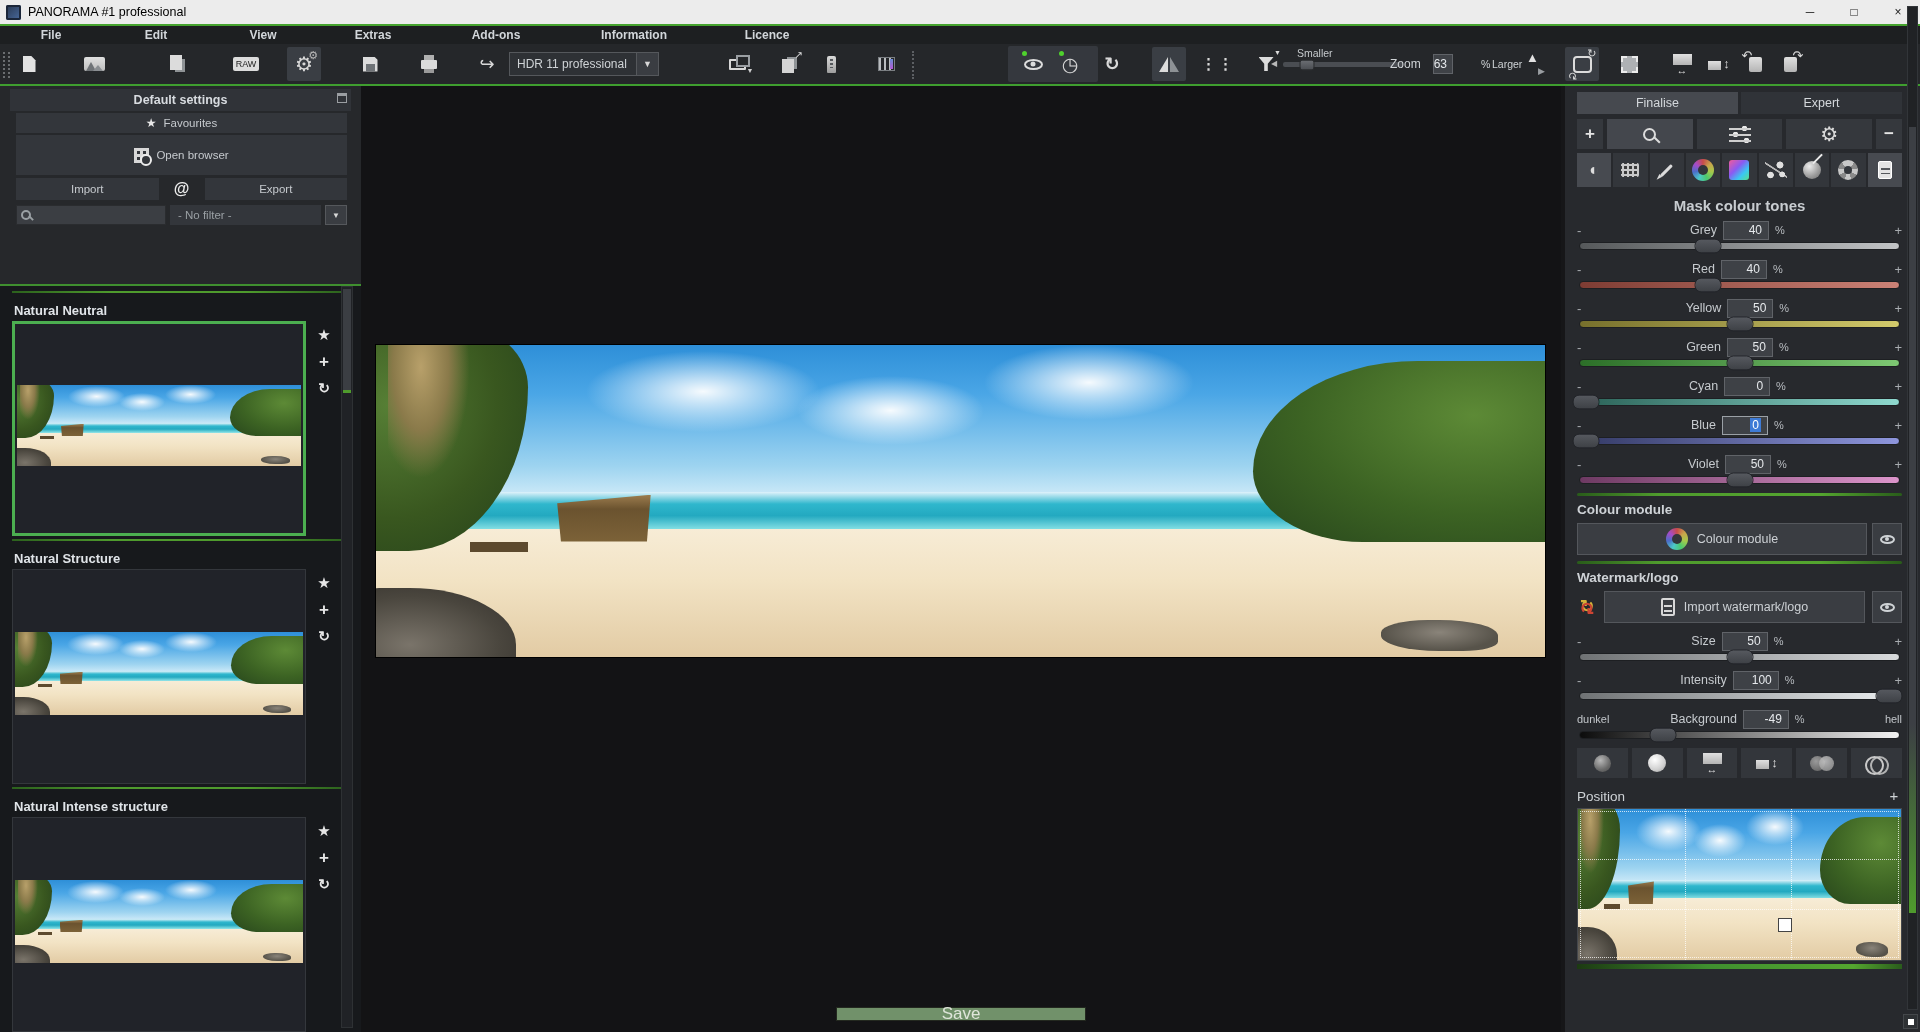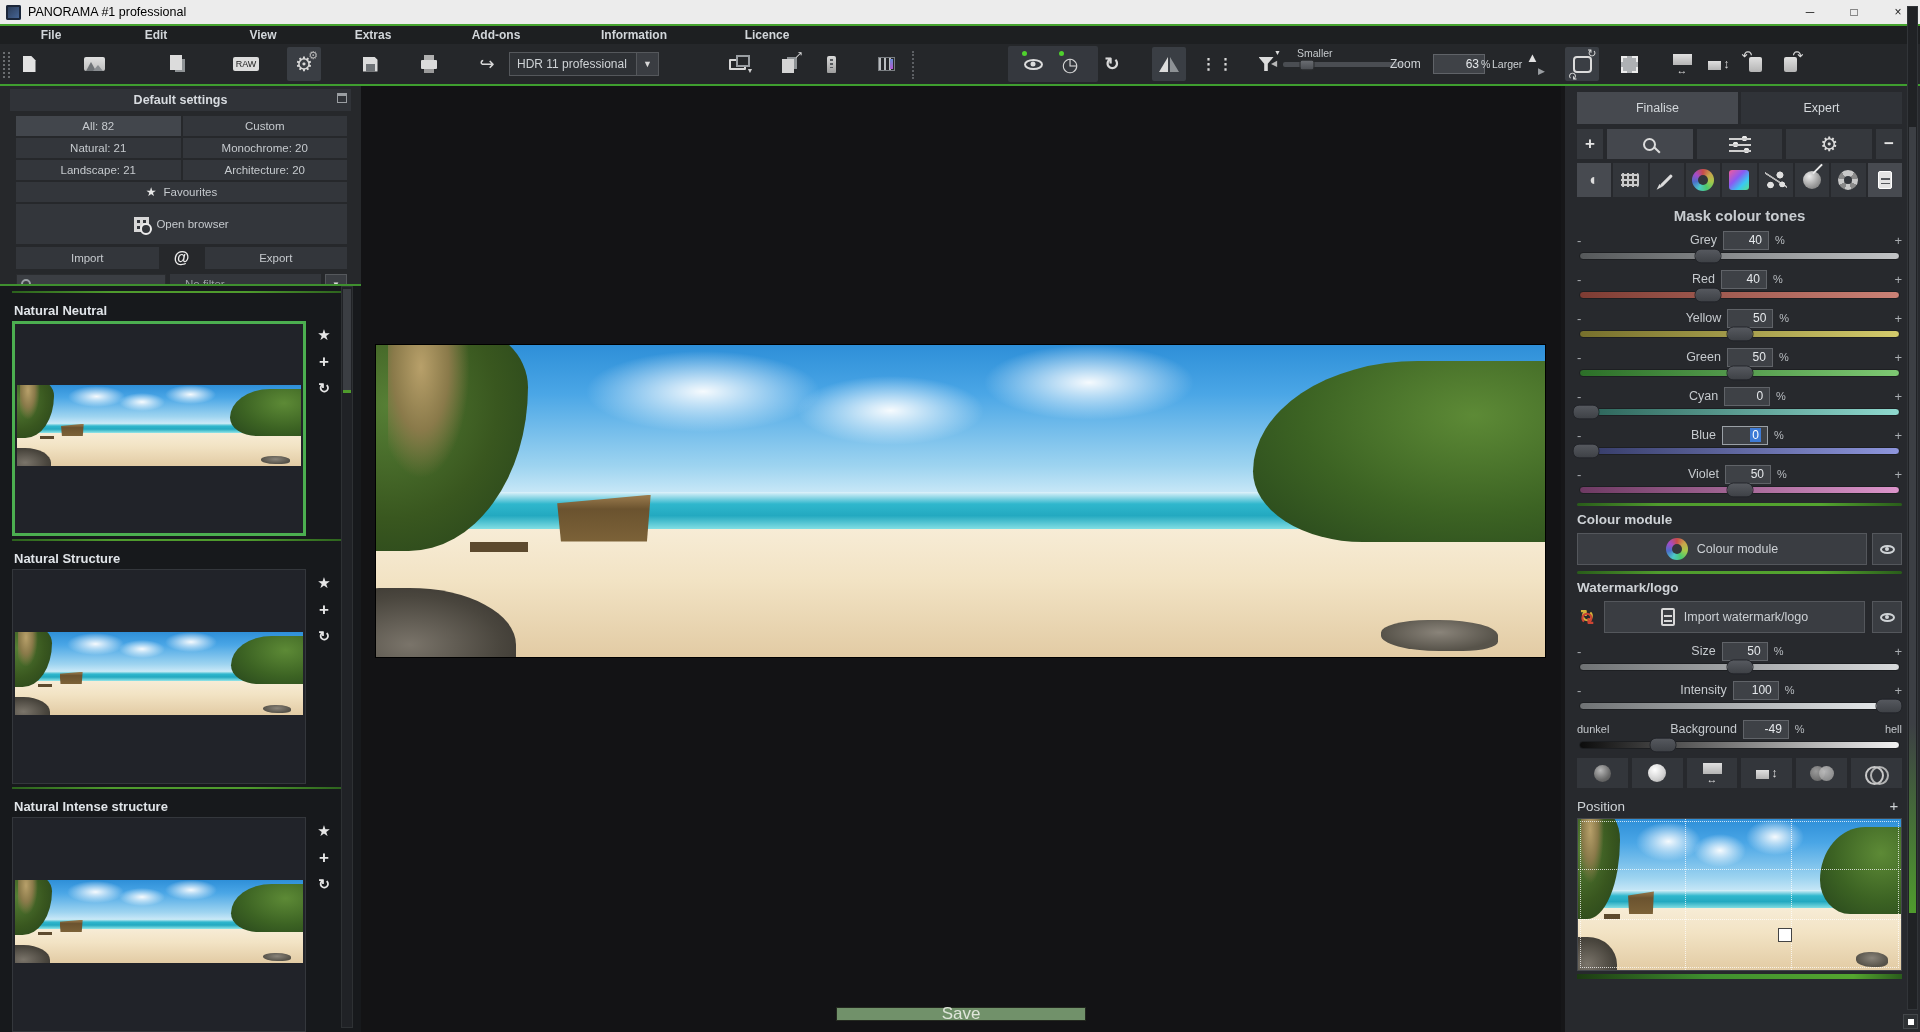--- a/index.html
+++ b/index.html
@@ -59,21 +59,21 @@
 .i-kebab{font-size:15px;letter-spacing:2px;font-weight:bold}
 .i-funnel{width:15px;height:14px;background:#dcdcdc;clip-path:polygon(0 0,100% 0,62% 48%,62% 100%,38% 100%,38% 48%)}
 .i-funnel2::after{content:"▼";position:absolute;right:2px;top:2px;font-size:7px;color:#dcdcdc}
 .zoom-mini{position:absolute;left:1283px;top:3px;width:120px}
 .zm-label{font-size:10.5px;color:#c6cacd;margin-left:14px}
 .zm-track{margin-top:3px;height:5px;background:#4a4d52;border-radius:2px;position:relative}
 .zm-thumb{position:absolute;top:50%;left:20%;width:15px;height:11px;background:linear-gradient(#6a6d72,#4b4e53);border:1px solid #2a2c2f;border-radius:3px;transform:translate(-50%,-50%)}
 .zm-arrow{position:absolute;left:-12px;top:-3px;font-size:8px;color:#b8b8b8}
 .tb-text{position:absolute;top:50%;transform:translateY(-50%);font-size:12px;color:#cfd3d6}
 .tb-small{font-size:10.5px}
-.val-box{position:absolute;top:50%;transform:translateY(-50%);width:52px;height:20px;background:#3f4247;border:1px solid #606368;color:#e6e9ec;display:flex;align-items:center;justify-content:flex-end;padding-right:5px}
+.val-box{position:absolute;top:50%;transform:translateY(-50%);width:20px;height:20px;background:#3f4247;border:1px solid #606368;color:#e6e9ec;display:flex;align-items:center;justify-content:flex-end;padding-right:5px}
 .i-pan{position:relative;width:20px;height:24px}
 .i-pan::before{content:"▲";position:absolute;left:3px;top:-2px;font-size:13px;color:#e2e2e2}
 .i-pan::after{content:"▶";position:absolute;right:-2px;bottom:0;font-size:9px;color:#9a9e a2;color:#9a9ea2}
 .i-persp{width:19px;height:17px;border:2px solid #dcdcdc;border-radius:4px;position:relative}
 .i-persp::before{content:"↻";position:absolute;right:-7px;top:-11px;font-size:11px;color:#dcdcdc}
 .i-persp::after{content:"↻";position:absolute;left:-7px;bottom:-11px;font-size:11px;color:#dcdcdc;transform:rotate(180deg)}
 .i-dashsq{width:17px;height:17px;background:#aeb1b4;border:2px dashed #ececec}
 .i-wrect{display:flex;flex-direction:column;align-items:center;gap:1px}
 .i-wrect b{width:19px;height:11px;background:linear-gradient(#e0e0e0,#b4b4b4)}
 .i-wrect span{font-size:11px;line-height:8px;color:#dcdcdc}
@@ -146,21 +146,21 @@
 .watermark{position:absolute;left:56.3%;top:77.5%;width:24.4%;height:11%;background:rgba(124,123,119,.88);
  display:flex;align-items:center;padding-left:1.2%;gap:3%}
 .wm-logo{width:34px;height:27px;position:relative;flex:none}
 .wm-logo::before{content:"";position:absolute;left:0;top:0;border-top:27px solid #6cb52a;border-right:19px solid transparent;width:15px}
 .wm-logo::after{content:"";position:absolute;right:2px;top:1px;border-top:23px solid #2d2f31;border-left:15px solid transparent;width:10px}
 .wm-green{color:#76b82a;font-size:19px;letter-spacing:.5px}
 .wm-dark{color:#36393b;font-size:19px;letter-spacing:.5px}
 
 .right-panel{position:absolute;right:0;top:86px;width:359px;bottom:0;background:#27292d;border-left:4px solid #161618;padding:6px 18px 0 12px}
 .rp-tabs{display:flex;gap:3px}
-.rp-tab{flex:1;height:32px;display:flex;align-items:center;justify-content:center;background:#303338;font-size:12.5px;color:#d4d8dc}
+.rp-tab{flex:1;height:22px;display:flex;align-items:center;justify-content:center;background:#303338;font-size:12.5px;color:#d4d8dc}
 .rp-tab.active{background:#46494f}
 .rp-row1{display:flex;gap:4px;margin-top:5px}
 .sqbtn{width:26px;height:30px;background:#35383d;display:flex;align-items:center;justify-content:center;font-size:17px;font-weight:bold;color:#e4e4e4}
 .widebtn{flex:1;height:30px;background:#35383d;display:flex;align-items:center;justify-content:center}
 .widebtn.lit{background:#44474d}
 .i-mag2{width:13px;height:13px;border:2px solid #dcdcdc;border-radius:50%;position:relative}
 .i-mag2::after{content:"";position:absolute;width:8px;height:2px;background:#dcdcdc;right:-7px;bottom:-2px;transform:rotate(45deg)}
 .i-sliders{width:22px;height:18px;background:
  linear-gradient(#cfcfcf,#cfcfcf) 0 3px/22px 2px no-repeat,
  linear-gradient(#cfcfcf,#cfcfcf) 0 9px/22px 2px no-repeat,
@@ -367,28 +367,20 @@
         <span>↷</span>
       </span>
     </span>
 </div>
 
 <div class="left-panel">
   <div class="lp-header">
     <span>Default settings</span>
     <span class="dock-icon"></span>
   </div>
-  <div class="lp-filters">
-    <span class="lp-filter active">All: 82</span>
-    <span class="lp-filter">Custom</span>
-    <span class="lp-filter">Natural: 21</span>
-    <span class="lp-filter">Monochrome: 20</span>
-    <span class="lp-filter">Landscape: 21</span>
-    <span class="lp-filter">Architecture: 20</span>
-  </div>
   <div class="lp-wide">
     <span class="star-sm">★</span>
     <span>Favourites</span>
   </div>
   <div class="lp-wide lp-browser">
     <span class="i-grid"></span>
     <span>Open browser</span>
   </div>
   <div class="lp-io">
     <span class="io-btn">Import</span>

